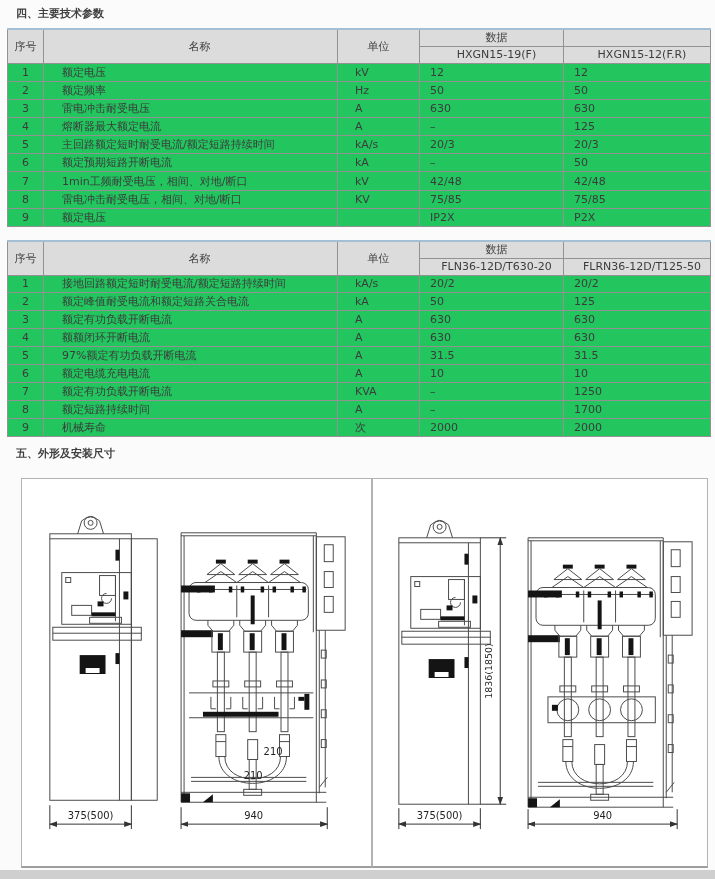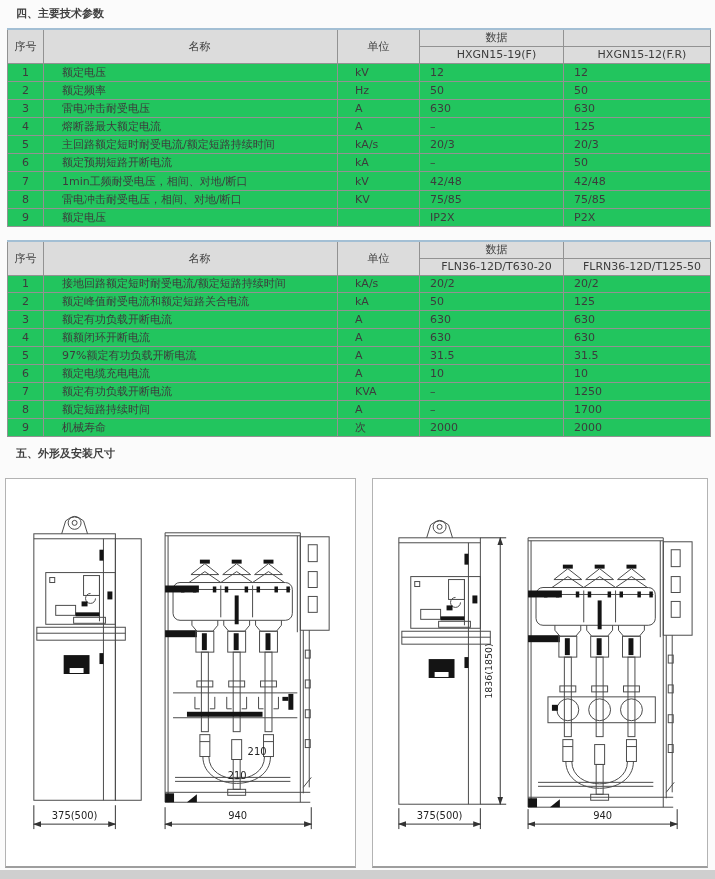--- a/index.html
+++ b/index.html
@@ -21,21 +21,21 @@
   th.h-no,th.h-unit{text-align:center}
   th.h-name{text-align:center;padding-left:18px}
   th.h-data,th.h-model,th.h-blank{text-align:center;padding-left:10px}
   tbody td.c0{text-align:center}
   tbody td.c1{padding-left:18px}
   tbody td.c2{padding-left:17px}
   tbody td.c3,tbody td.c4{padding-left:10px}
 
   .draw-box{position:absolute;top:478px;height:390px;background:#fff;
     border:1px solid #b3b3b3;border-bottom:2px solid #9e9e9e}
-  .draw-box.left{left:5px;width:351px}
+  .draw-box.left{left:21px;width:351px}
   .draw-box.right{left:372px;width:336px}
   .bottom-strip{position:absolute;left:0;top:870px;width:715px;height:9px;background:#cfcfcf}
 
   svg .ln{stroke:#4b4b4b;fill:none;stroke-width:1}
   svg .blk{fill:#141414;stroke:none}
   svg .wht{fill:#ffffff;stroke:none}
   svg .dim{stroke:#333;fill:none;stroke-width:1}
   svg text{font-size:10px;fill:#222;font-family:"DejaVu Sans",sans-serif}
   svg text.vdim{font-size:9.5px}
 </style>

